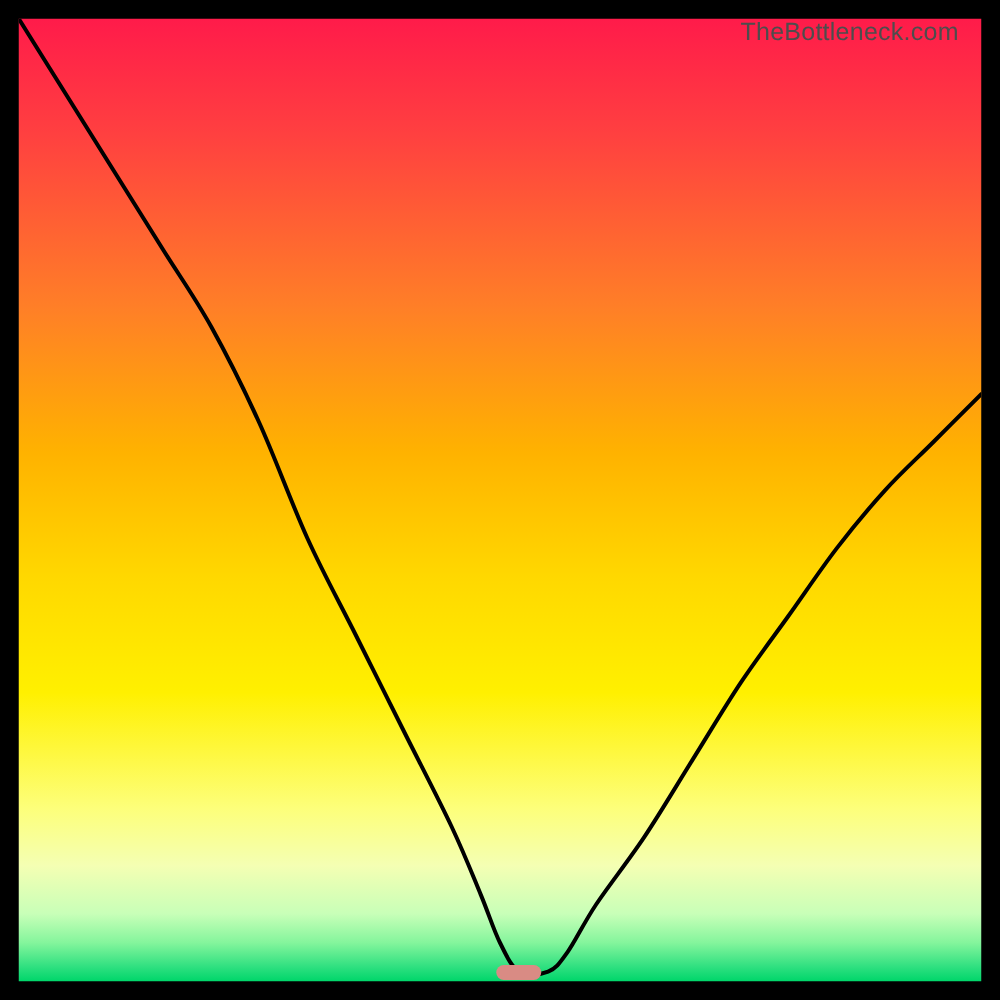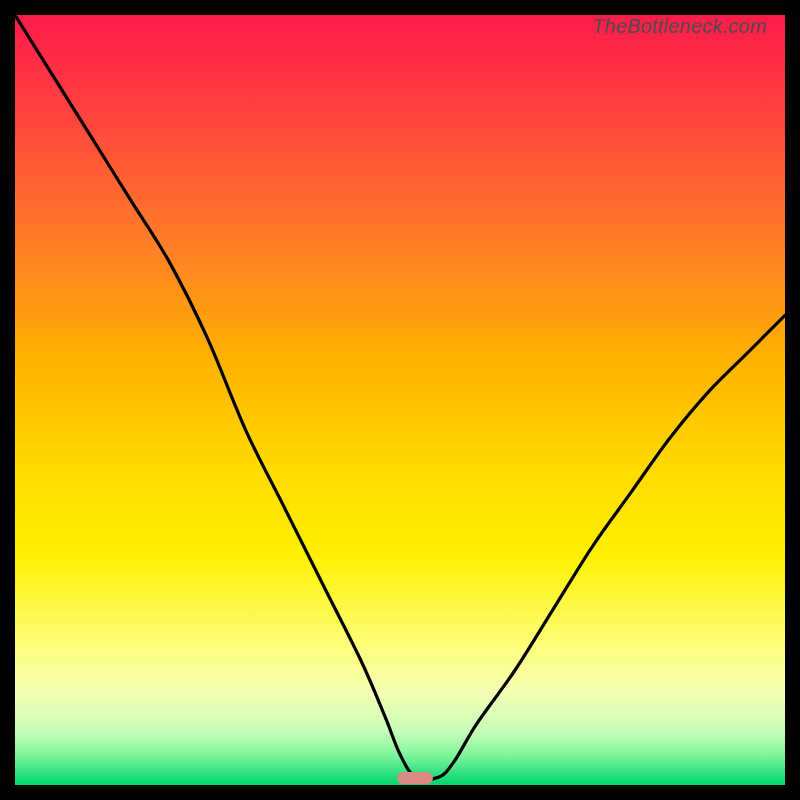--- a/index.html
+++ b/index.html
@@ -43,21 +43,20 @@
   .watermark {
     position: absolute;
     top: 0px;
     right: 18px;
     color: #4d4d4d;
     font-size: 20px;
     font-weight: 500;
     letter-spacing: 0.2px;
     z-index: 5;
     user-select: none;
-    font-style: italic;
   }
   svg.curve {
     position: absolute;
     left: 0;
     top: 0;
     width: 770px;
     height: 770px;
     overflow: visible;
   }
   .marker {

